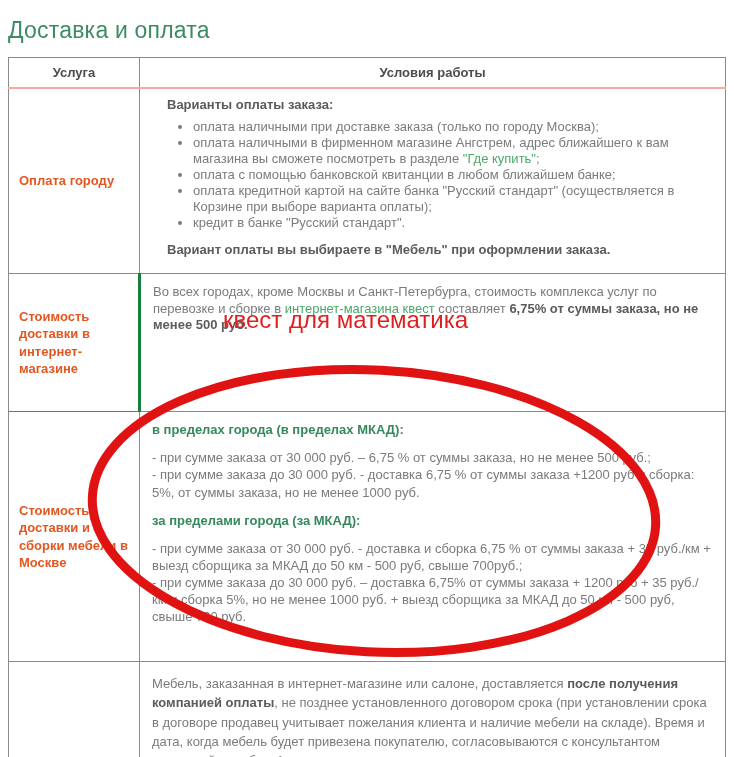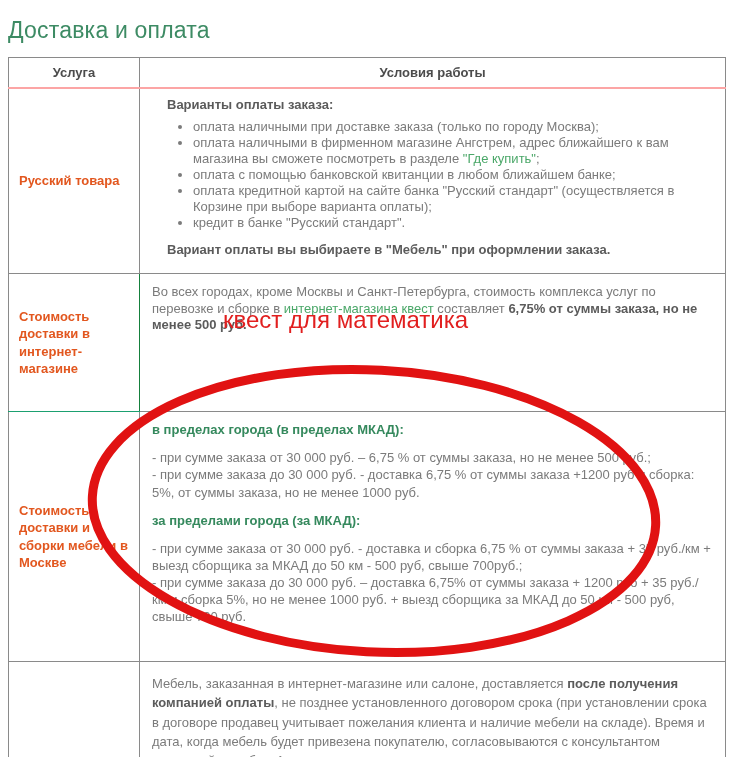--- a/index.html
+++ b/index.html
@@ -36,21 +36,21 @@
   }
   td.content-cell {
     padding: 6px 12px 8px 12px; vertical-align: top;
     color: #7b7b7b; line-height: 1.3;
   }
   tr.row-payment   { height: 170px; }
   tr.row-delivery  { height: 138px; }
   tr.row-moscow    { height: 250px; }
 
   
-  tr.row-delivery td.label-cell   { border-right: 1px solid #15803d; border-bottom: 1px solid #1ba070; }
+  tr.row-delivery td.label-cell   { border-right: 3px solid #15803d; border-bottom: 1px solid #1ba070; }
   tr.row-delivery td.content-cell { border-left: 1px solid #1ba070; }
   tr.row-moscow  td.label-cell    { border-top: 1px solid #1ba070; }
 
   p.bold-note { margin: 2px 0 6px 0; font-weight: 700; color: #5b5b5b; padding-left: 15px; }
   p.bold-note.outro { margin-top: 12px; }
   ul.pay-list { margin: 4px 0 0 0; padding-left: 41px; }
   ul.pay-list li { margin: 0; padding: 0; line-height: 1.22; }
   .green-link { color: #4aa768; text-decoration: none; cursor: pointer; }
   .inline-bold { font-weight: 700; color: #5b5b5b; }
 
@@ -84,21 +84,21 @@
       </colgroup>
     <thead>
       <tr>
         <th>Услуга</th>
         <th>Условия работы</th>
       </tr>
     </thead>
     <tbody>
 
       <tr class="row-payment">
-        <td class="label-cell">Русский товара</td>
+        <td class="label-cell">Оплата городу</td>
         <td class="content-cell">
           <p class="bold-note">Варианты оплаты заказа:</p>
           <ul class="pay-list">
             <li><span>оплата наличными при доставке заказа (только по городу Москва);</span></li>
             <li><span>оплата наличными в фирменном магазине Ангстрем, адрес ближайшего к вам магазина вы сможете посмотреть в разделе </span><a class="green-link">"Где купить"</a><span>;</span></li>
             <li><span>оплата с помощью банковской квитанции в любом ближайшем банке;</span></li>
             <li><span>оплата кредитной картой на сайте банка "Русский стандарт" (осуществляется в Корзине при выборе варианта оплаты);</span></li>
             <li><span>кредит в банке "Русский стандарт".</span></li>
           </ul>
           <p class="bold-note outro">Вариант оплаты вы выбираете в "Мебель" при оформлении заказа.</p>

